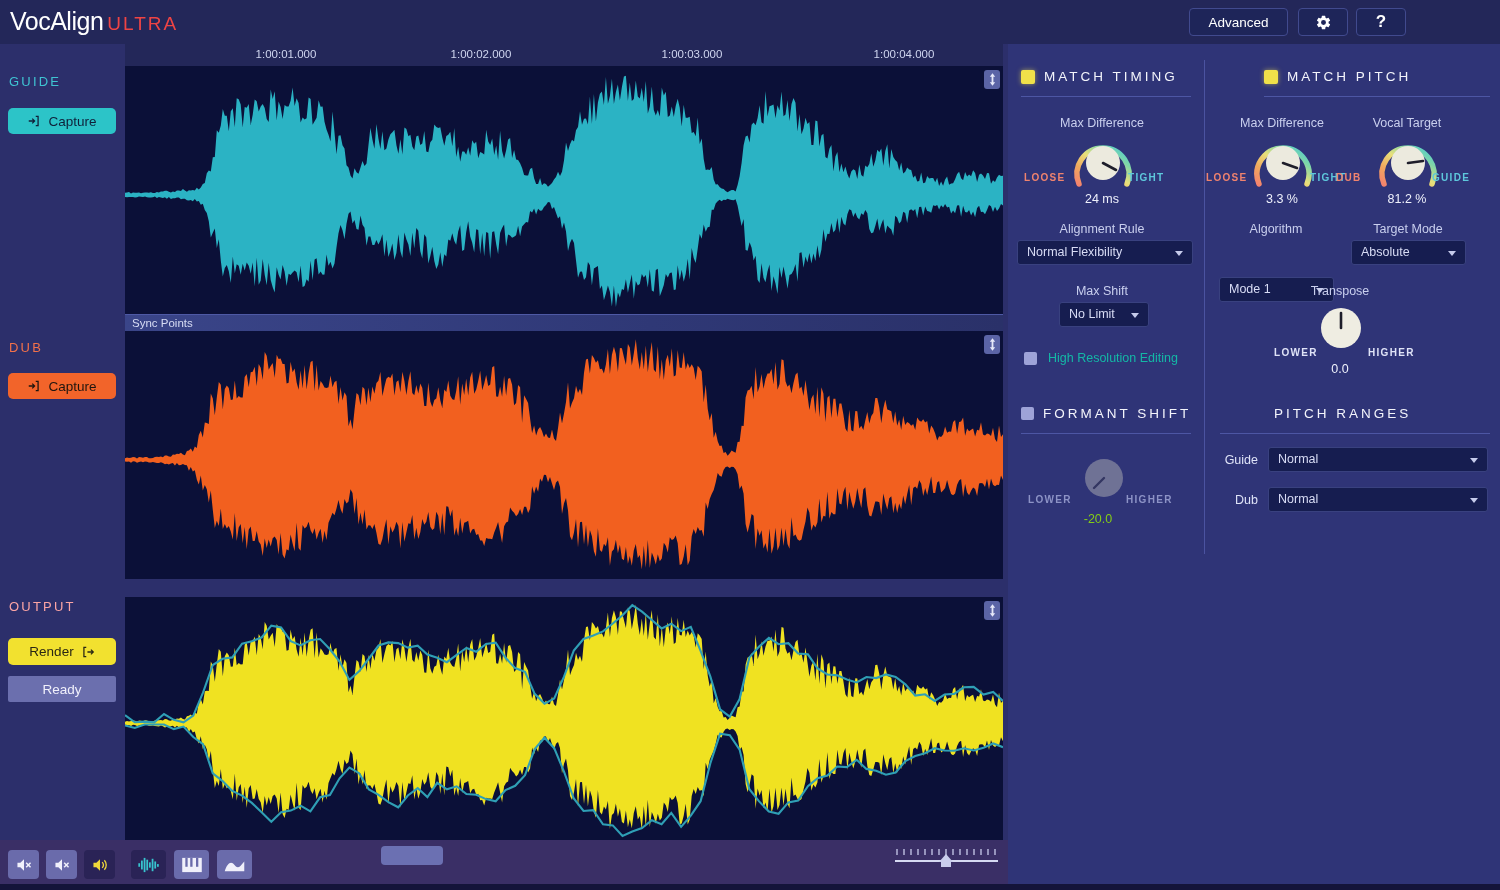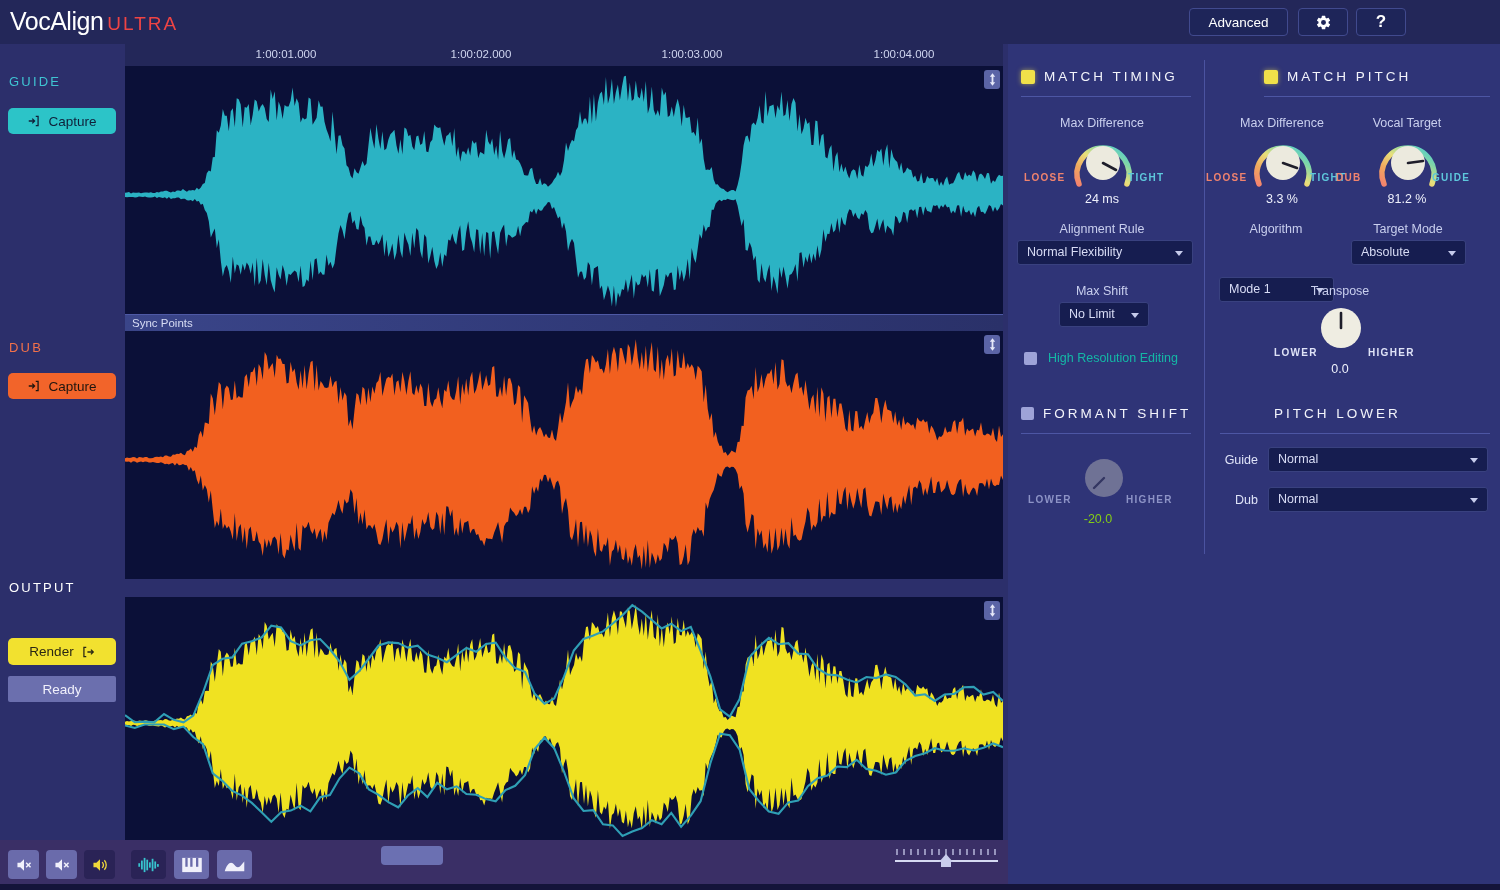--- a/index.html
+++ b/index.html
@@ -61,21 +61,21 @@
     transform: translateX(-50%); white-space: nowrap;
   }
 
   
   .side-label {
     position: absolute; left: 9px; font-size: 13px;
     letter-spacing: 2.2px; font-weight: 500;
   }
   #label-guide { top: 74px; color: #3fc4d2; }
   #label-dub   { top: 340px; color: #f2714a; }
-  #label-output{ top: 580px; color: #ffffff; }
+  #label-output{ top: 599px; color: #fca5a5; }
 
   .capture-btn {
     position: absolute; left: 8px; width: 108px; height: 26px;
     border-radius: 5px; display: flex; align-items: center;
     justify-content: center; gap: 7px; cursor: pointer;
     font-size: 13.5px; color: #10203a;
   }
   #btn-capture-guide { top: 108px; background: #2cc4c8; }
   #btn-capture-dub   { top: 373px; background: #f2642a; color:#20160f; }
 
@@ -409,21 +409,21 @@
       <svg width="52" height="52" viewBox="0 0 52 52">
         <circle cx="26" cy="26" r="20" fill="#efede2"></circle>
         <line x1="26" y1="26" x2="26" y2="11" stroke="#1e1e2a" stroke-width="2.6" stroke-linecap="round"></line>
       </svg>
     </div>
     <div class="knob-end" style="left:266px; top:303px; color:#dfe3f7;">LOWER</div>
     <div class="knob-end" style="left:360px; top:303px; color:#dfe3f7;">HIGHER</div>
     <div class="ctl-value" style="left:332px; top:318px;">0.0</div>
 
     <div class="sec-head" style="left:266px; top:362px;">
-      <div class="sec-title">PITCH LOWER</div>
+      <div class="sec-title">PITCH RANGES</div>
     </div>
     <div class="sec-rule" style="left:212px; top:389px; width:270px;"></div>
 
     <div class="pr-row" style="left:212px; top:403px;">
       <div class="pr-name">Guide</div>
       <div class="dd" style="position:relative; left:0; top:0; width:220px;">
         <span>Normal</span>
         <i></i>
       </div>
     </div>

